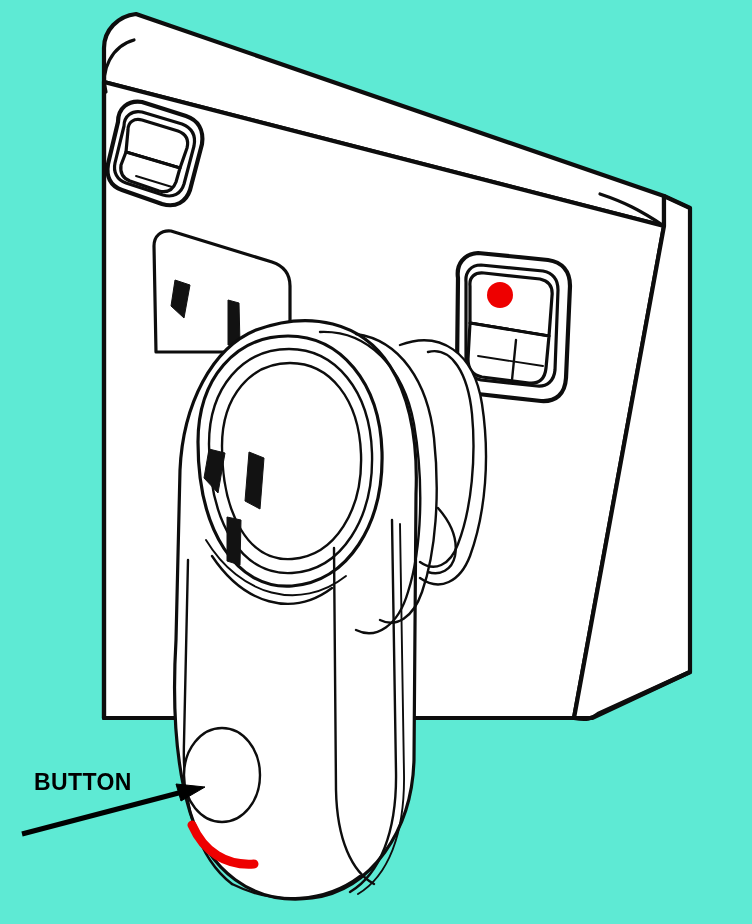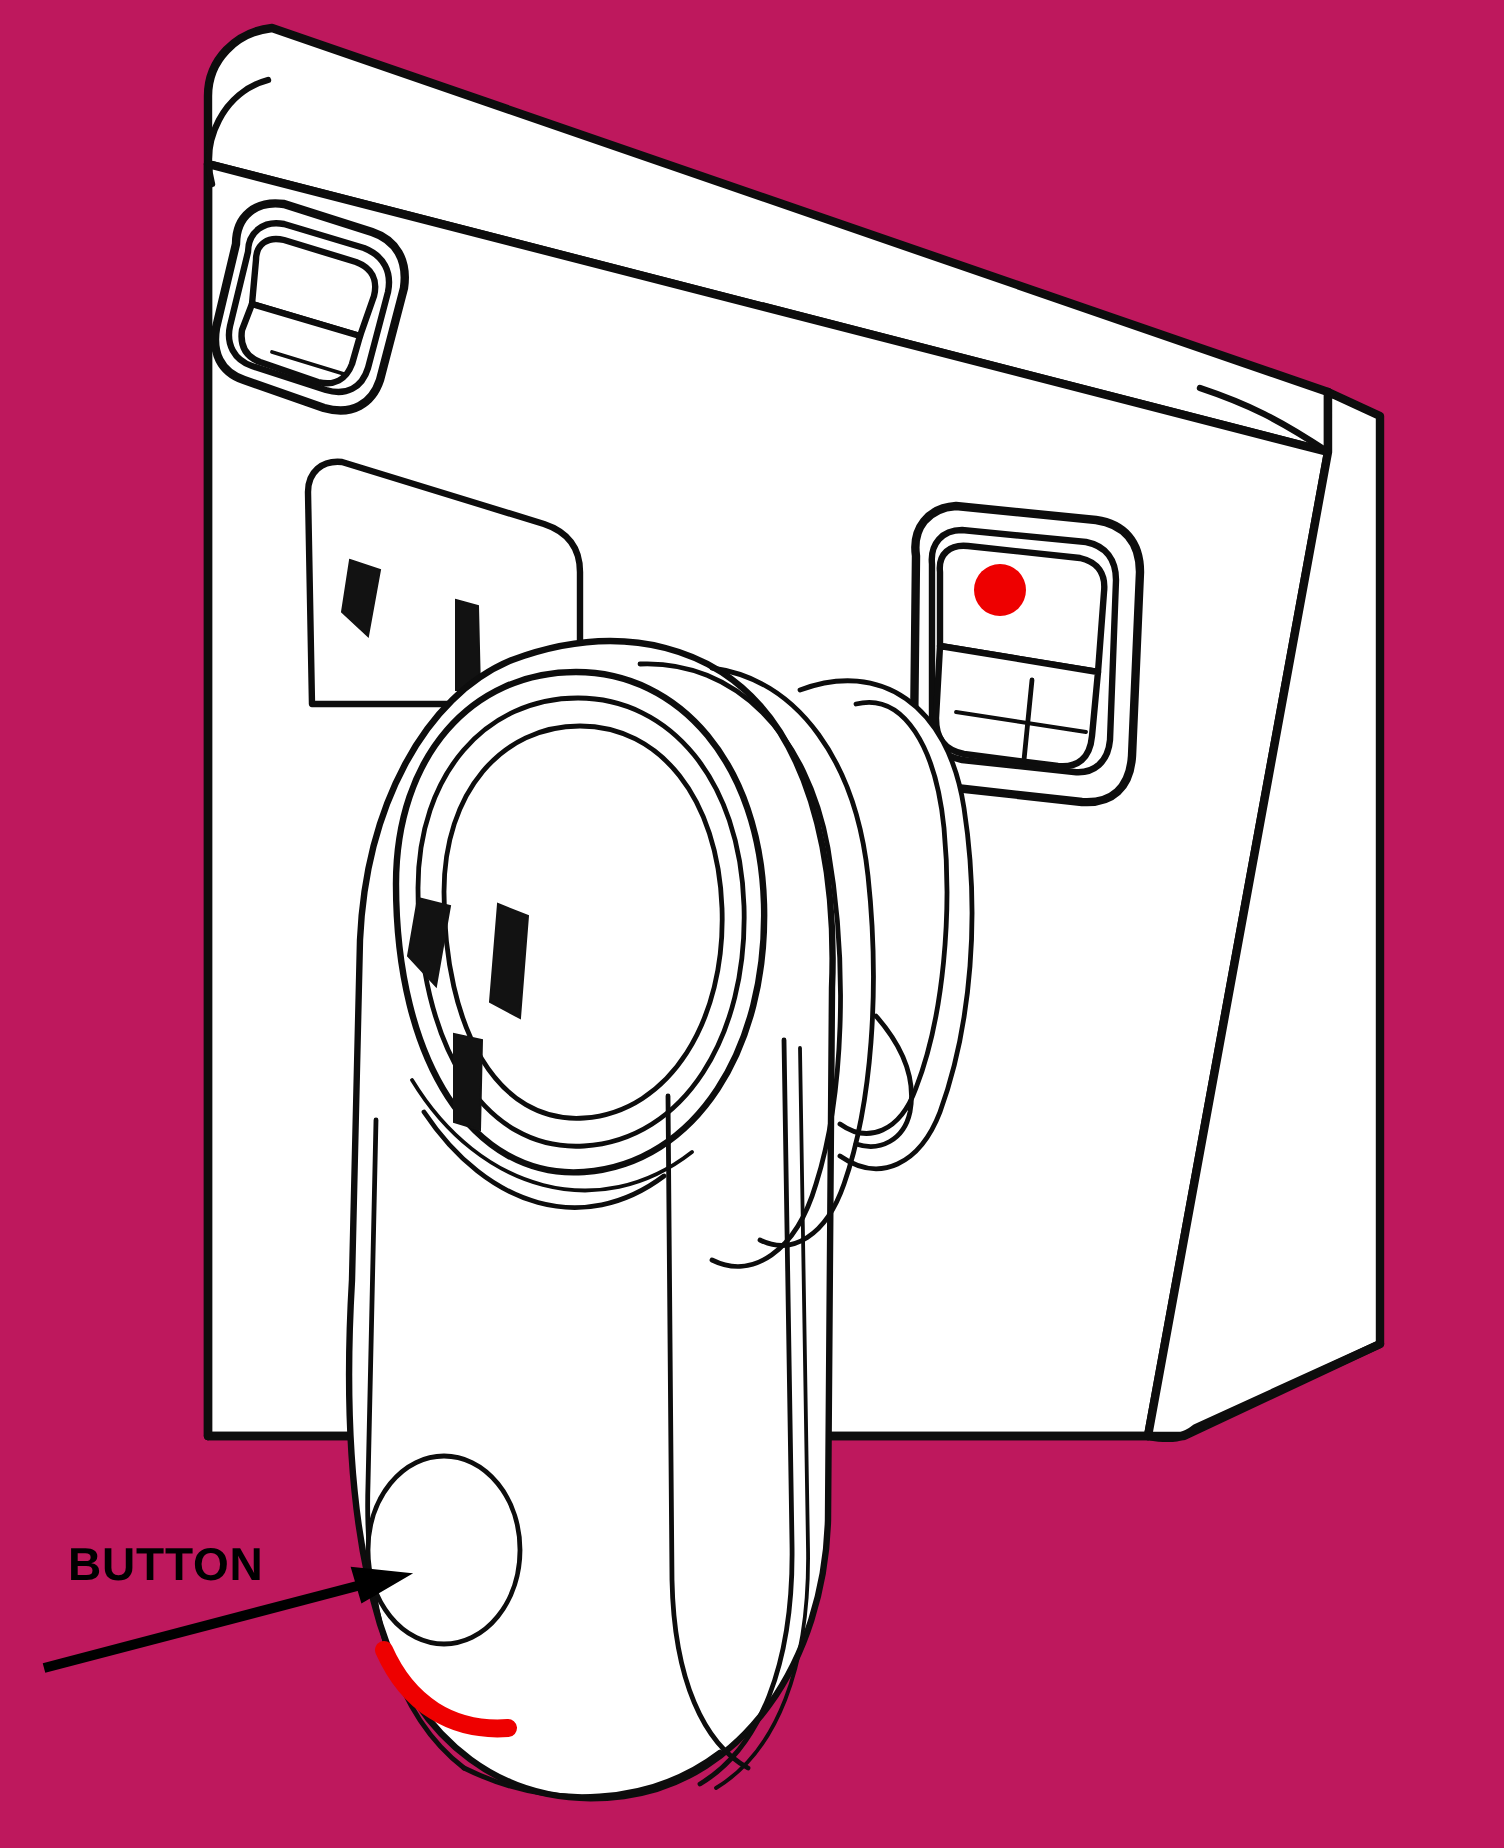--- a/index.html
+++ b/index.html
@@ -11,21 +11,21 @@
   body {
     width: 752px;
     height: 924px;
     overflow: hidden;
     font-family: "Liberation Sans", sans-serif;
   }
   #diagram-root {
     position: relative;
     width: 752px;
     height: 924px;
-    background: #be185d;
+    background: #5eead4;
   }
   #illustration {
     position: absolute;
     left: 0;
     top: 0;
     width: 752px;
     height: 924px;
     display: block;
   }
   

